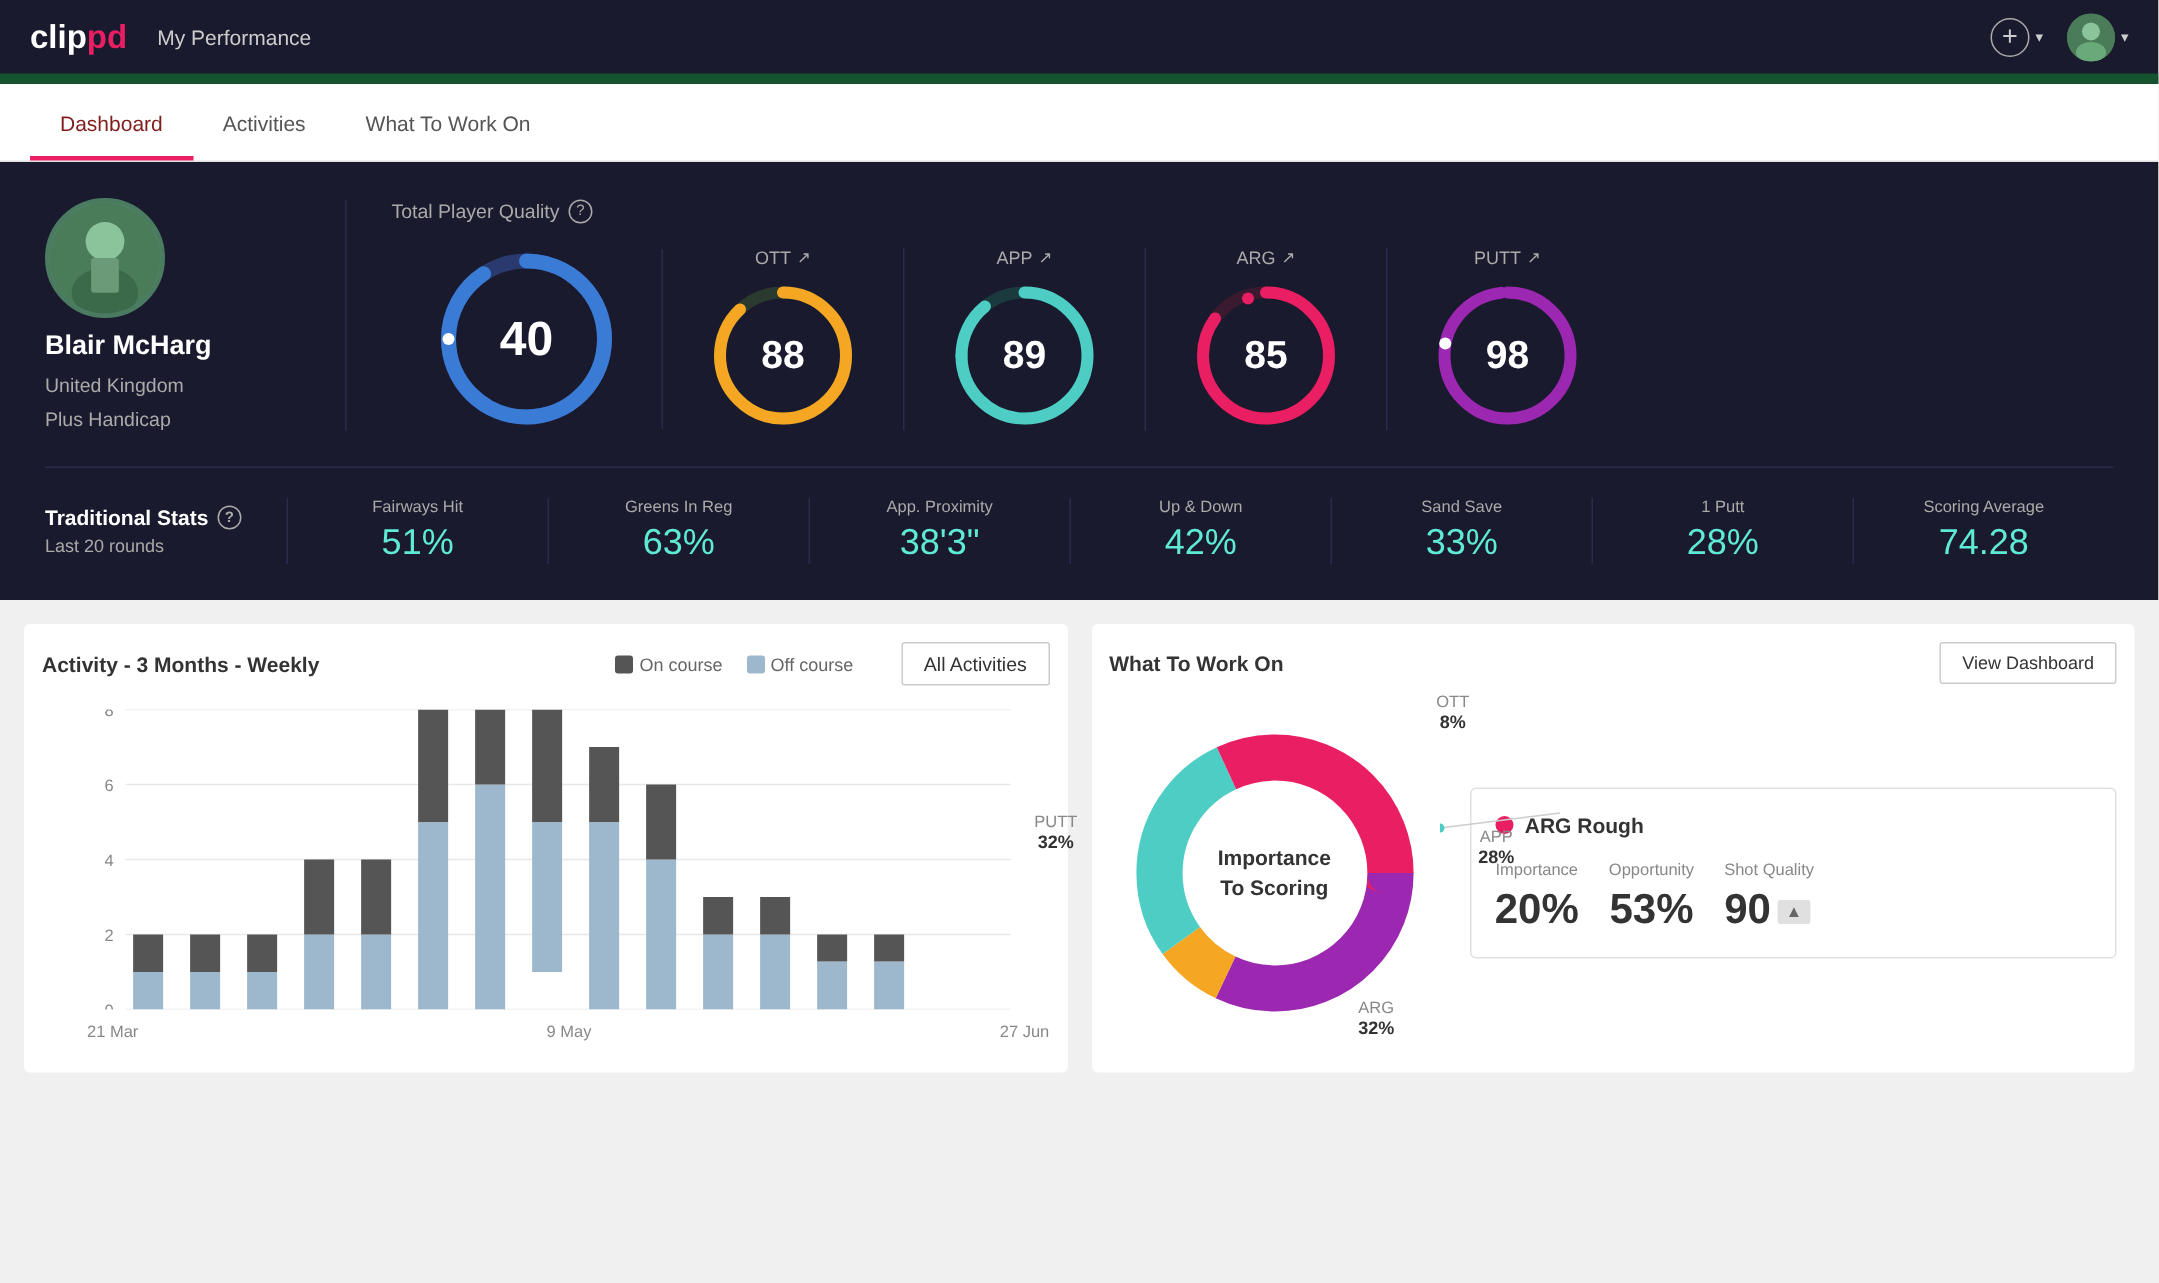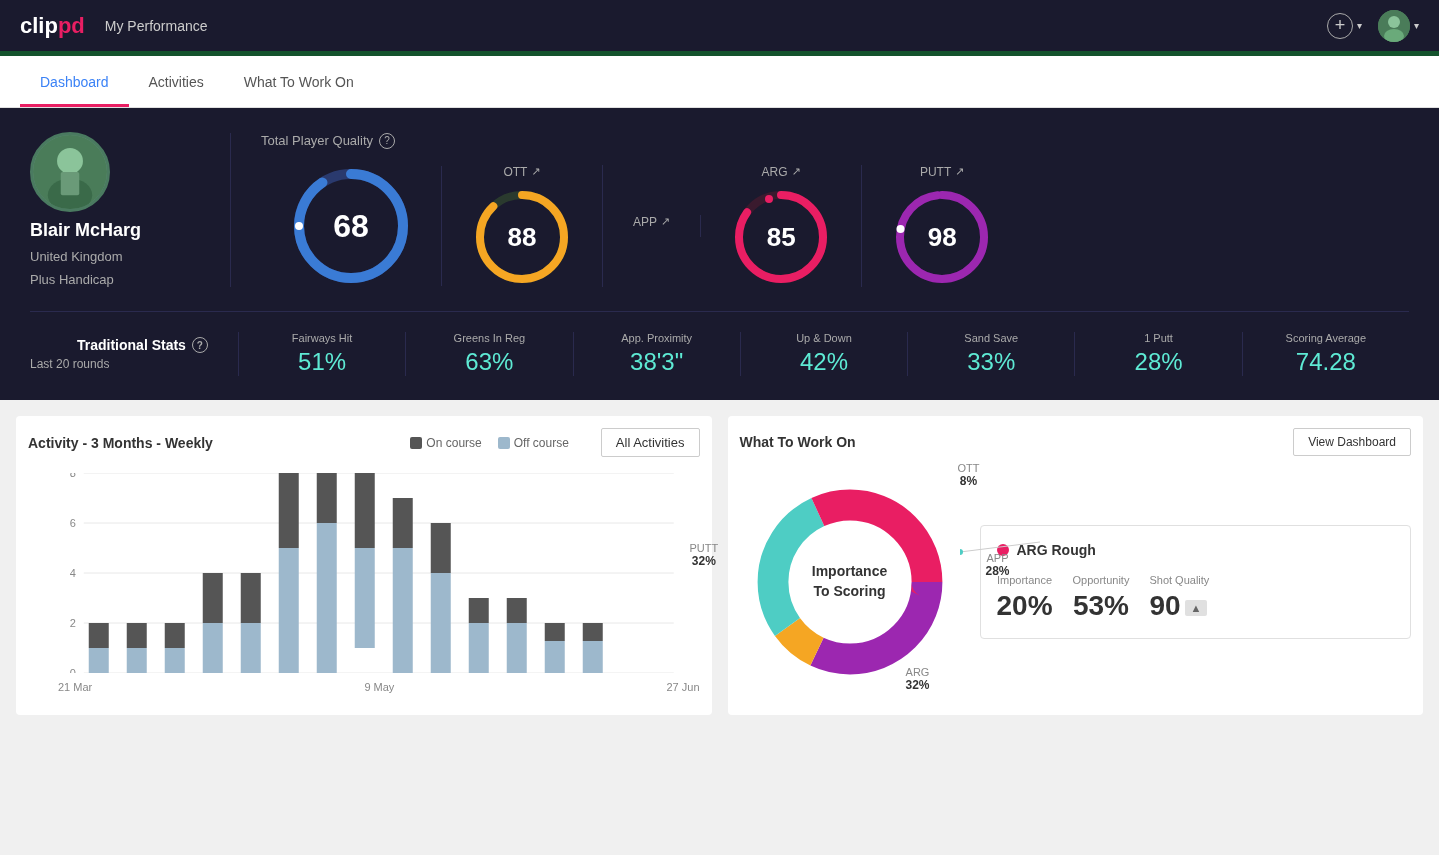--- a/index.html
+++ b/index.html
@@ -5,21 +5,21 @@
     * { box-sizing: border-box; margin: 0; padding: 0; }
     body { font-family: -apple-system, BlinkMacSystemFont, 'Segoe UI', sans-serif; background: #f0f0f0; color: #fff; }
 
     
     .header {
       background: #1a1a2e;
       display: flex;
       align-items: center;
       padding: 0 20px;
       height: 56px;
-      border-bottom: 5px solid #14532d;
+      border-bottom: 7px solid #14532d;
     }
     .logo {
       display: flex;
       align-items: center;
       gap: 4px;
       margin-right: 20px;
     }
     .logo-text { font-size: 22px; font-weight: bold; }
     .logo-clip { color: #fff; }
     .logo-pd { color: #e91e63; }
@@ -44,21 +44,21 @@
     }
     .nav-tab {
       padding: 18px 20px 14px;
       font-size: 14px;
       color: #555;
       cursor: pointer;
       border-bottom: 3px solid transparent;
       text-decoration: none;
     }
     .nav-tab.active {
-      color: #3b82f6;
+      color: #7f1d1d;
       border-bottom-color: #e91e63;
     }
 
     
     .hero {
       background: #1a1a2e;
       padding: 24px 30px;
       display: flex;
       flex-direction: column;
       gap: 24px;
@@ -157,21 +157,21 @@
       border-top: 1px solid #2a2a4e;
       padding-top: 20px;
       gap: 0;
     }
     .trad-stats-label {
       min-width: 150px;
       padding-right: 30px;
     }
     .trad-stats-label .title {
       font-size: 14px; font-weight: 600; color: #fff;
-      display: flex; align-items: flex-end; gap: 6px; margin-left: 47px;
+      display: flex; align-items: flex-end; gap: 6px;
     }
     .trad-stats-label .subtitle {
       font-size: 12px; color: #aaa; margin-top: 4px;
     }
 
     .stat-item {
       flex: 1;
       text-align: center;
       border-left: 1px solid #2a2a4e;
       padding: 0 10px;
@@ -359,21 +359,21 @@
       </div>
       <div class="rings-row">
 
         <div class="ring-item main-ring">
           <div class="ring-container">
             <svg viewBox="0 0 120 120">
               <circle cx="60" cy="60" r="52" fill="none" stroke="#2a3a6e" stroke-width="10"></circle>
               <circle cx="60" cy="60" r="52" fill="none" stroke="#3a7bd5" stroke-width="10" stroke-dasharray="296 327" stroke-dashoffset="0" stroke-linecap="round"></circle>
               <circle cx="60" cy="8" r="4" fill="#fff"></circle>
             </svg>
-            <div class="ring-value">68</div>
+            <div class="ring-value">40</div>
           </div>
         </div>
 
         <div class="ring-item">
           <div class="ring-label">
             <span>OTT</span>
             <span class="arrow-up">↗</span>
           </div>
           <div class="ring-container">
             <svg viewBox="0 0 100 100">
@@ -381,20 +381,28 @@
               <circle cx="50" cy="50" r="42" fill="none" stroke="#f5a623" stroke-width="8" stroke-dasharray="232 264" stroke-dashoffset="0" stroke-linecap="round"></circle>
             </svg>
             <div class="ring-value">88</div>
           </div>
         </div>
 
         <div class="ring-item">
           <div class="ring-label">
             <span>APP</span>
             <span class="arrow-up">↗</span>
+          </div>
+          <div class="ring-container">
+            <svg viewBox="0 0 100 100">
+              <circle cx="50" cy="50" r="42" fill="none" stroke="#1a3a3e" stroke-width="8"></circle>
+              <circle cx="50" cy="50" r="42" fill="none" stroke="#4ecdc4" stroke-width="8" stroke-dasharray="235 264" stroke-dashoffset="0" stroke-linecap="round"></circle>
+              <circle cx="50" cy="8" r="4" fill="#4ecdc4"></circle>
+            </svg>
+            <div class="ring-value">89</div>
           </div>
         </div>
 
         <div class="ring-item">
           <div class="ring-label">
             <span>ARG</span>
             <span class="arrow-up">↗</span>
           </div>
           <div class="ring-container">
             <svg viewBox="0 0 100 100">

